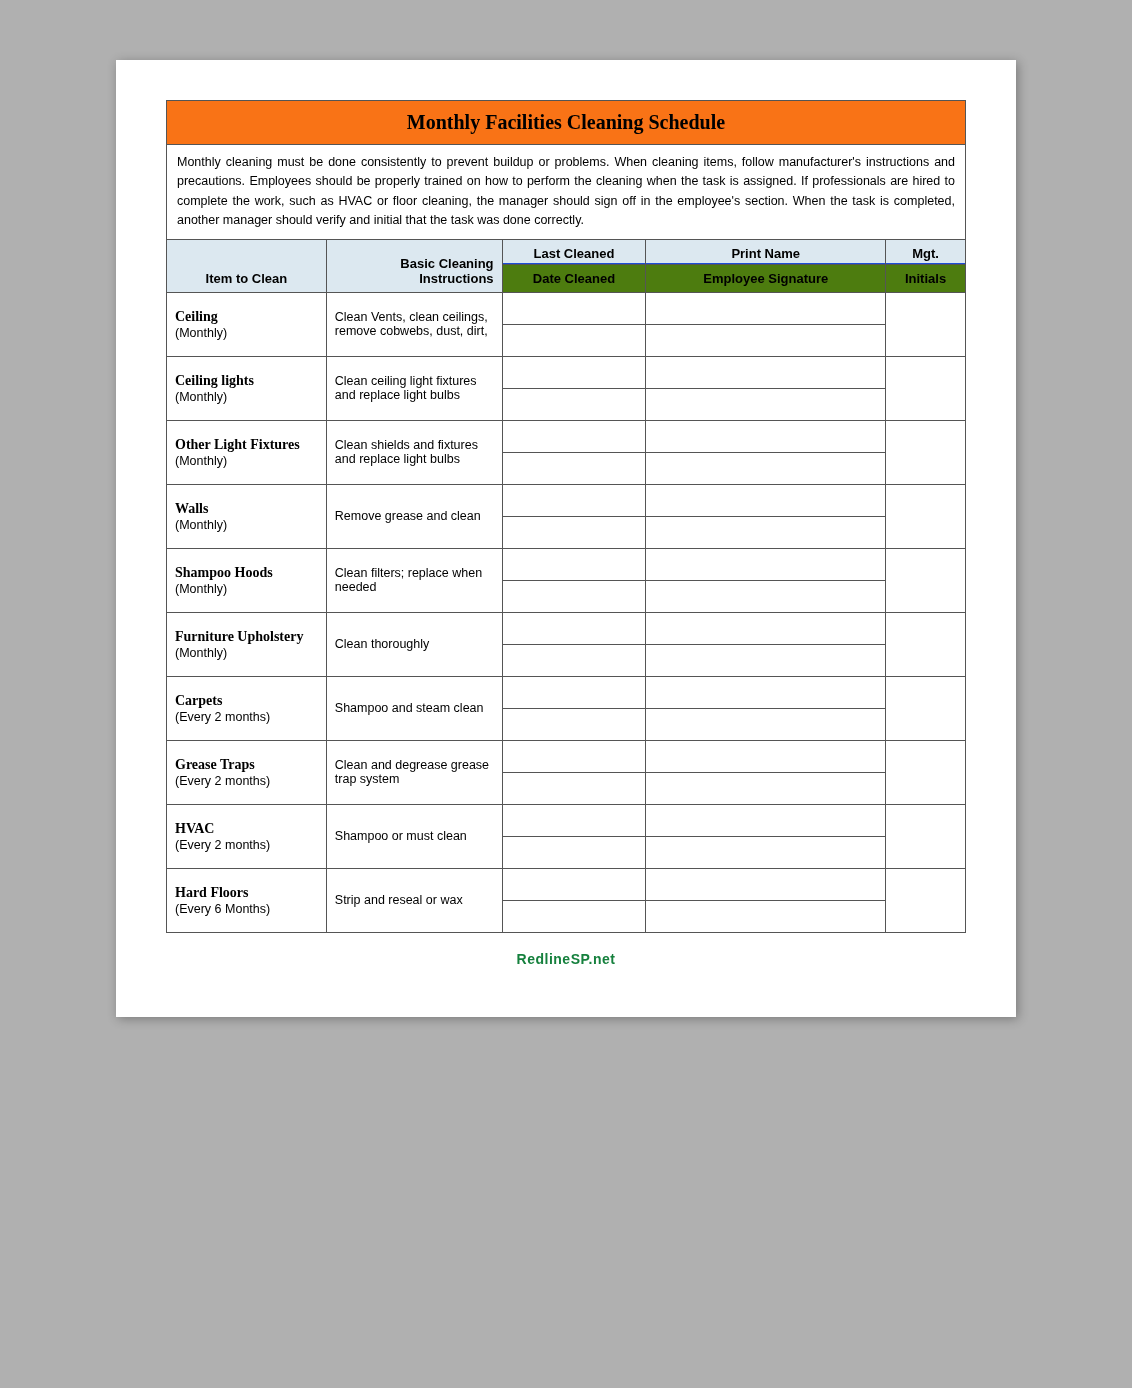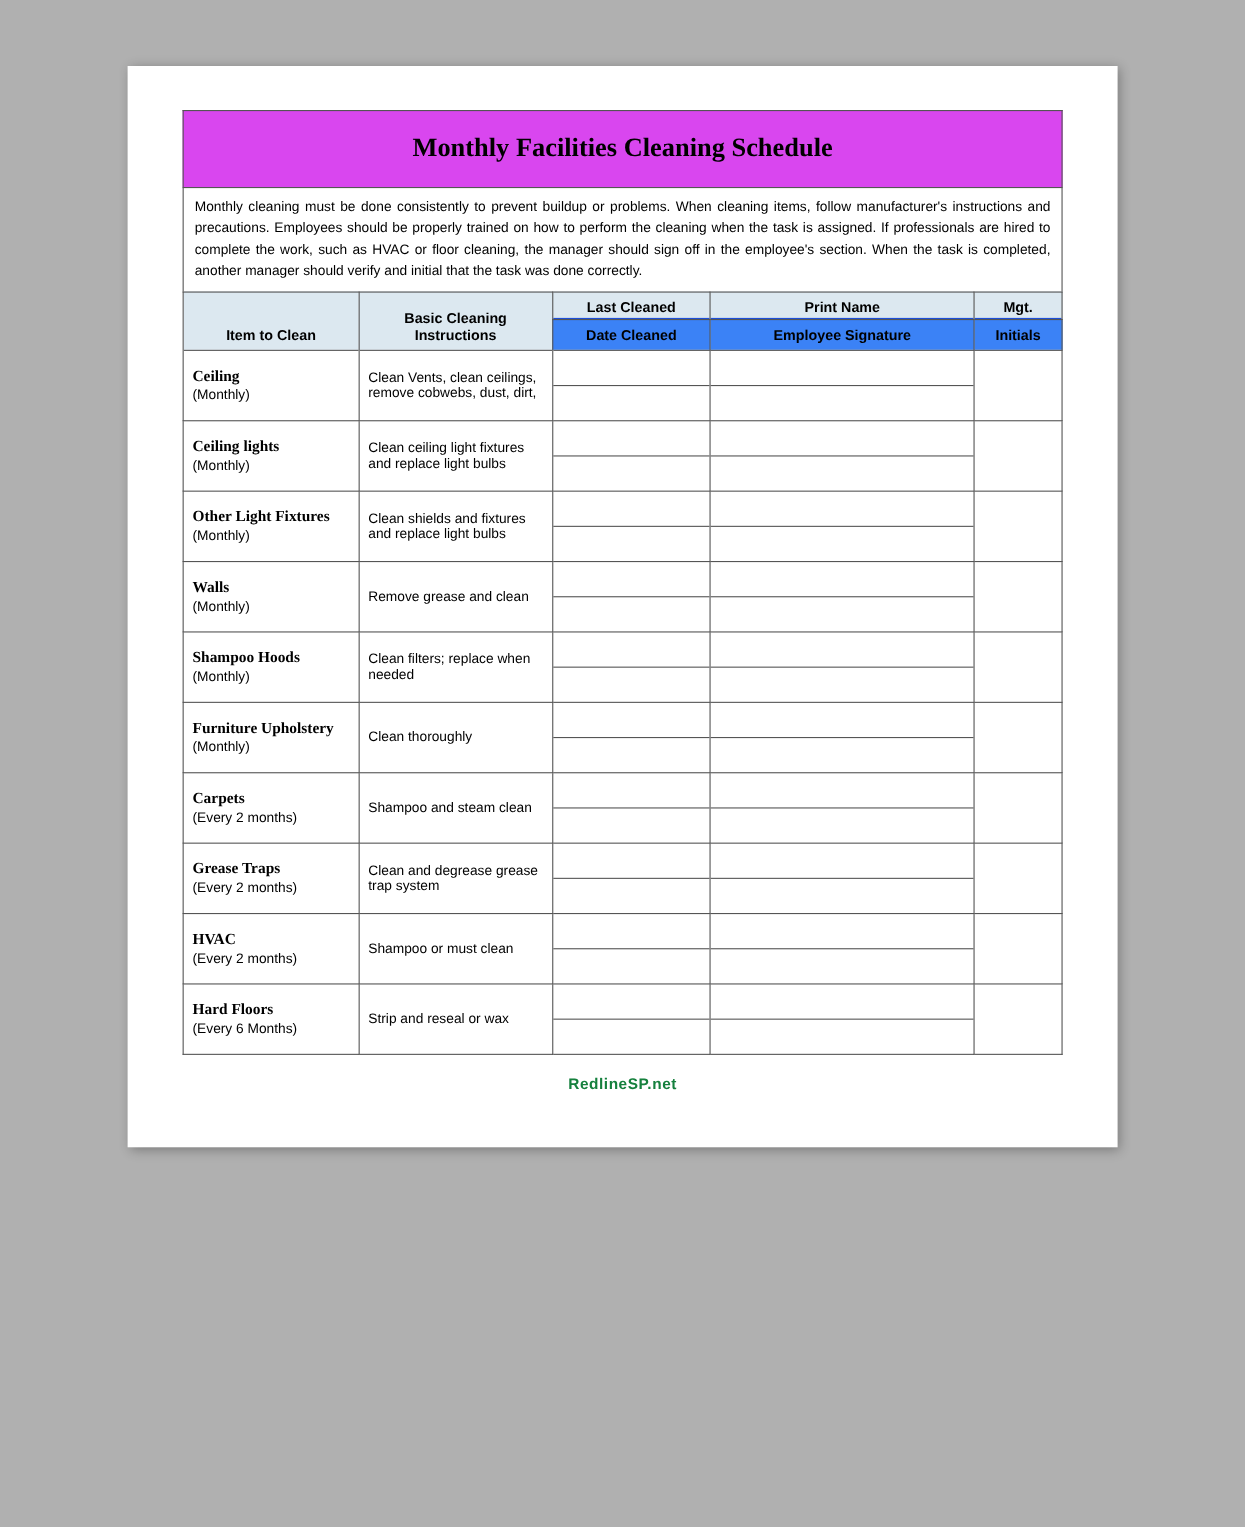--- a/index.html
+++ b/index.html
@@ -17,25 +17,25 @@
 
     .page {
       background: #fff;
       width: 900px;
       padding: 40px 50px 50px 50px;
       box-shadow: 2px 2px 10px rgba(0,0,0,0.3);
       position: relative;
     }
 
     .doc-title {
-      background: #d946ef;
+      background: #f97316;
       text-align: center;
-      font-size: 24px;
-      font-weight: bold;
-      padding: 21px 8px;
+      font-size: 20px;
+      font-weight: bold;
+      padding: 10px 8px;
       border: 1px solid #555;
       border-bottom: none;
       font-family: Georgia, serif;
     }
 
     .intro-text {
       font-size: 12.5px;
       line-height: 1.55;
       padding: 8px 10px;
       border: 1px solid #555;
@@ -69,21 +69,21 @@
     }
 
     .header-row-top th.col-item {
       border-bottom: none;
     }
     .header-row-top th.col-instructions {
       border-bottom: none;
     }
 
     .header-row-bottom th {
-      background: #3b82f6;
+      background: #4d7c0f;
       font-weight: bold;
       font-size: 13px;
     }
 
     .item-cell {
       font-weight: bold;
       font-size: 14px;
       font-family: Georgia, serif;
     }
 
@@ -153,21 +153,21 @@
   <div class="doc-title">Monthly Facilities Cleaning Schedule</div>
 
   <div class="intro-text">Monthly cleaning must be done consistently to prevent buildup or problems. When cleaning items, follow manufacturer's instructions and precautions. Employees should be properly trained on how to perform the cleaning when the task is assigned. If professionals are hired to complete the work, such as HVAC or floor cleaning, the manager should sign off in the employee's section. When the task is completed, another manager should verify and initial that the task was done correctly.</div>
 
   <table>
     <thead>
       <tr class="header-row-top">
         <th class="col-item" rowspan="2" style="vertical-align:bottom;">
           <span>Item to Clean</span>
         </th>
-        <th class="col-instructions" rowspan="2" style="vertical-align:bottom;">
+        <th class="col-instructions" rowspan="2" style="vertical-align:bottom;text-align:right;">
           <span>Basic Cleaning</span><br>
           <span>Instructions</span>
         </th>
         <th class="col-last-cleaned double-line">
           <div class="th-top">Last Cleaned</div>
         </th>
         <th class="col-print-name double-line">
           <div class="th-top">Print Name</div>
         </th>
         <th class="col-mgt double-line">

